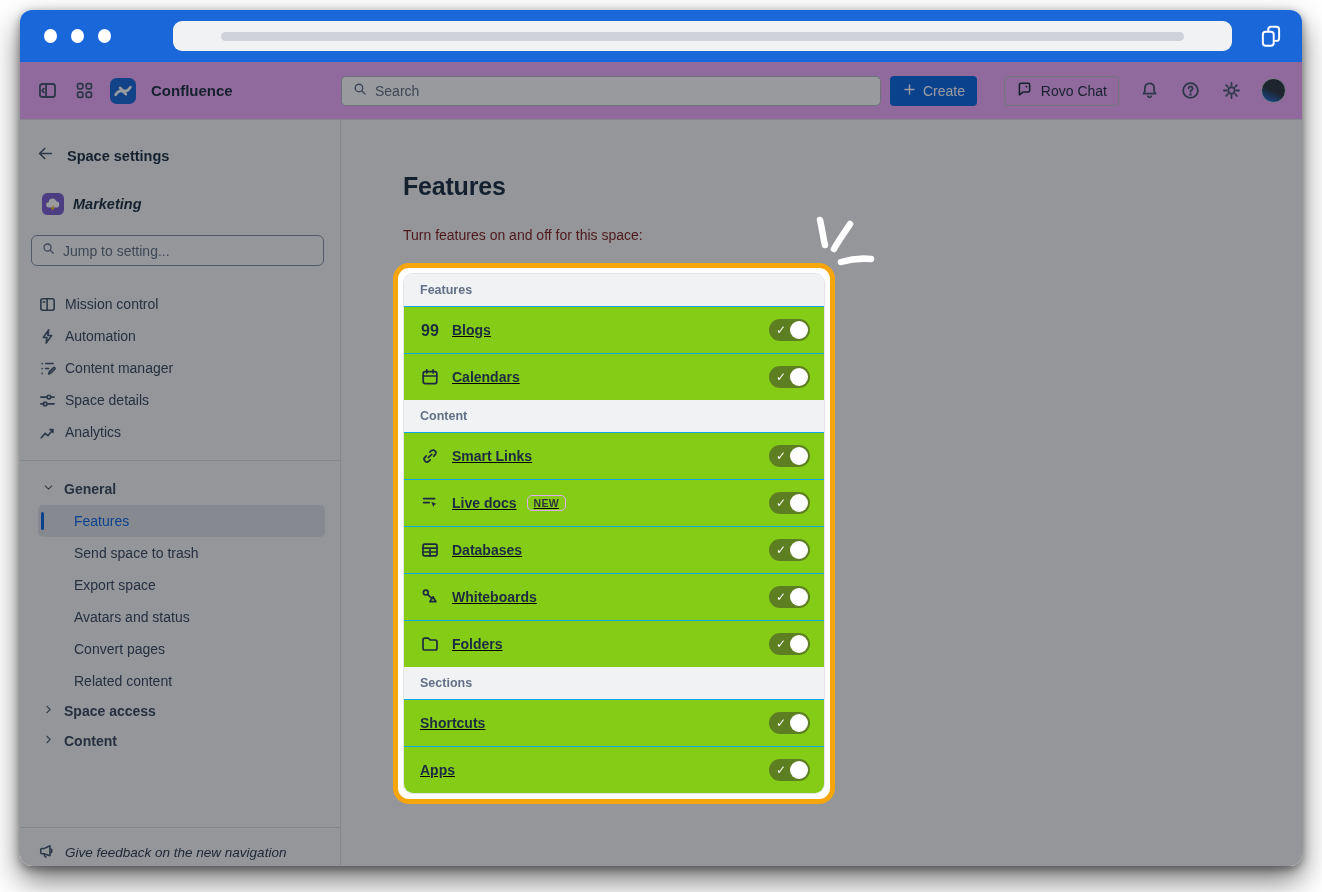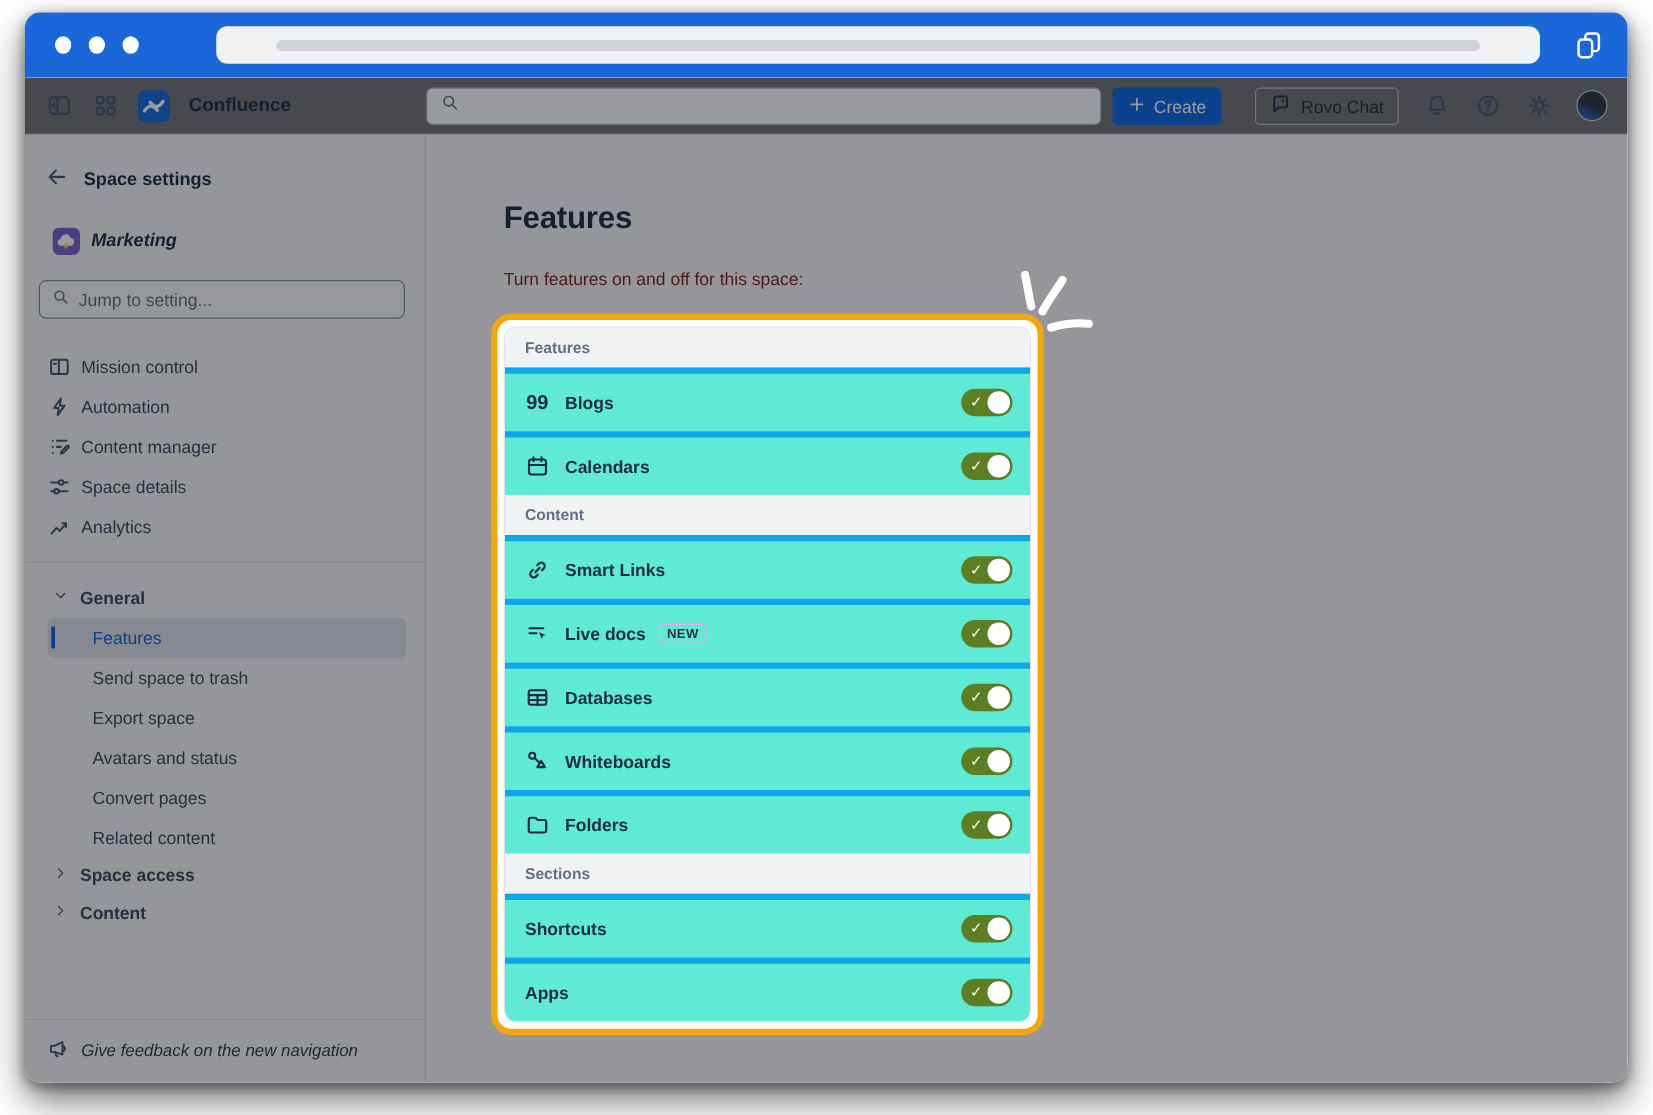--- a/index.html
+++ b/index.html
@@ -15,21 +15,21 @@
   .dot { width: 13px; height: 14px; border-radius: 50%; background: #fff; }
   .urlbar { flex: 1; height: 30px; margin: 0 26px 0 62px; background: #f1f2f4; border-radius: 9px;
     display: flex; align-items: center; }
   .url-pill { height: 9px; border-radius: 5px; background: #cfd3d9; margin: 0 auto; width: calc(100% - 96px); }
   .copy-ic { width: 26px; height: 26px; color: #fff; }
   .copy-ic svg { width: 26px; height: 26px; }
 
   .page { position: relative; height: 804px; background: #f6f7f8; border-radius: 0 0 12px 12px; overflow: hidden; }
 
   
-  .app-nav { height: 46px; display: flex; align-items: center; padding: 0 16px; background: #737373;
+  .app-nav { height: 58px; display: flex; align-items: center; padding: 0 16px; background: #f0abfc;
     border-bottom: 1px solid #d9dde2; }
   .nav-left { width: 305px; display: flex; align-items: center; gap: 15px; flex: none; }
   .ic-btn { width: 22px; height: 22px; color: #44546f; display: inline-flex; align-items: center; justify-content: center; }
   .ic-btn svg { width: 21px; height: 21px; }
   .logo { width: 26px; height: 26px; display: inline-flex; }
   .app-name { font-size: 15px; font-weight: 700; color: #1c2b41; }
   .search-box { width: 540px; height: 30px; background: #fdfdfe; border: 1px solid #b3bac4; border-radius: 5px;
     display: flex; align-items: center; padding: 0 10px; gap: 7px; color: #626f86; }
   .search-box svg { width: 16px; height: 16px; flex: none; }
   .search-box input { border: 0; outline: 0; background: transparent; font-size: 14px; color: #172b4d; width: 100%;
@@ -84,21 +84,21 @@
   
   .main { flex: 1; padding: 52px 0 0 62px; }
   .page-title { font-size: 25px; font-weight: 700; color: #1c2b41; letter-spacing: -.2px; }
   .page-desc { margin-top: 26px; font-size: 14px; color: #7f1d1d; }
 
   .highlight { position: relative; z-index: 5; width: 442px; margin: 20px 0 0 -10px;
     border: 5px solid var(--highlight_orange); background: #fff; border-radius: 16px; padding: 5px;
     box-shadow: 0 0 0 2500px rgba(12,17,24,0.42); }
   .feature-table { background: #fff; border: 1px solid #e2e4e9; border-radius: 10px; overflow: hidden; }
   .sec-hdr { background: #f1f2f4; color: #626f86; font-size: 12.5px; font-weight: 700; padding: 9px 16px; }
-  .frow { display: flex; align-items: center; padding: 12px 14px 12px 16px; background: #5eead4; border-top: 5px solid #0ea5e9; }
+  .frow { display: flex; align-items: center; padding: 12px 14px 12px 16px; background: #84cc16; border-top: 1px solid #0ea5e9; text-decoration: underline; }
   .frow .f-icon { width: 20px; height: 20px; margin-right: 12px; color: #1c2b41; display: inline-flex; flex: none; }
   .frow .f-icon svg { width: 20px; height: 20px; }
   .frow .f-label { font-size: 14px; font-weight: 700; color: #1c2b41; line-height: 21px; }
   .f-badge { margin-left: 10px; border: 1.5px solid var(--badge_border); border-radius: 5px; padding: 1px 6px;
     font-size: 10.5px; font-weight: 700; color: #31323b; letter-spacing: .3px; text-align: right; }
   .toggle { margin-left: auto; position: relative; width: 41px; height: 22px; border-radius: 12px;
     background: var(--toggle_green); flex: none; cursor: pointer; }
   .toggle .t-check { position: absolute; left: 7px; top: 50%; transform: translateY(-52%);
     color: #fff; font-size: 12px; font-weight: 700; line-height: 1; }
   .toggle .t-knob { position: absolute; right: 2px; top: 2px; width: 18px; height: 18px; border-radius: 50%; background: #fff; }
@@ -152,20 +152,21 @@
                 <path d="M20.4 9.2c-2 3-3.7 4.2-5.6 3.9-1.6-.2-3-1.3-4.7-3.3" fill="none" stroke="#fff" stroke-width="2.6" stroke-linecap="round"></path>
               </svg>
             </span>
           <span class="app-name">Confluence</span>
         </div>
         <div class="search-box">
           <span><svg viewBox="0 0 20 20" fill="none" stroke="currentColor" stroke-width="1.7" stroke-linecap="round" stroke-linejoin="round">
                 <circle cx="8.7" cy="8.7" r="4.7"></circle>
                 <path d="M12.4 12.4l4 4"></path>
               </svg></span>
+          <input placeholder="Search" style="">
         </div>
         <button class="create-btn">
           <span><svg viewBox="0 0 20 20" fill="none" stroke="#fff" stroke-width="1.9" stroke-linecap="round">
                 <path d="M10 4v12M4 10h12"></path>
               </svg></span>
           <span>Create</span>
         </button>
         <div class="nav-right">
           <button class="rovo-btn">
             <span><svg viewBox="0 0 20 20" fill="none" stroke="currentColor" stroke-width="1.7" stroke-linecap="round" stroke-linejoin="round">

